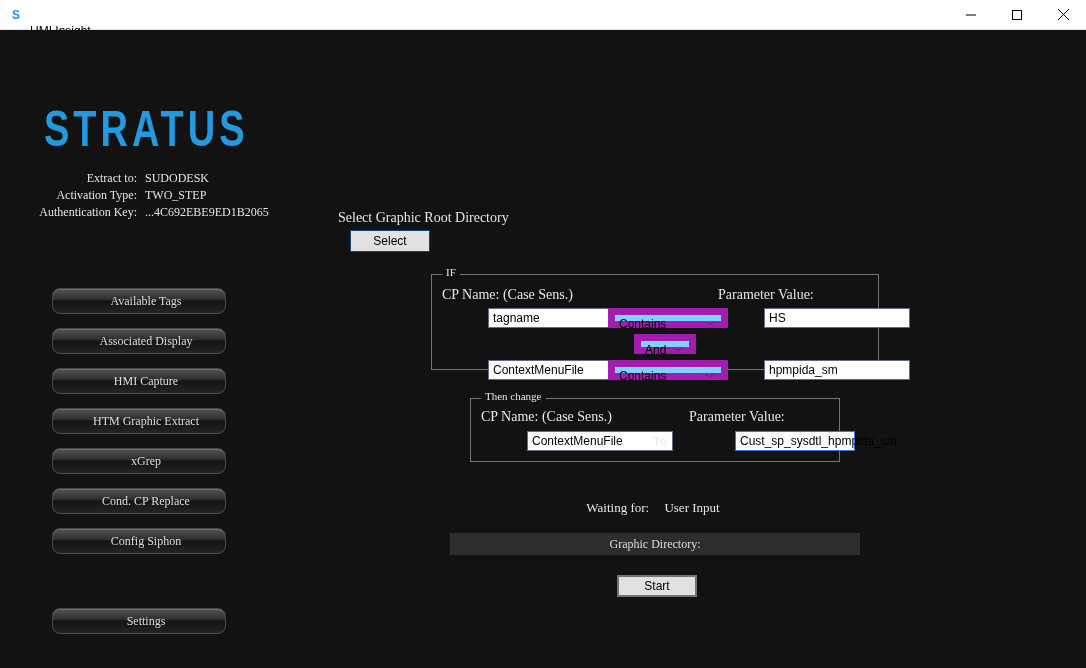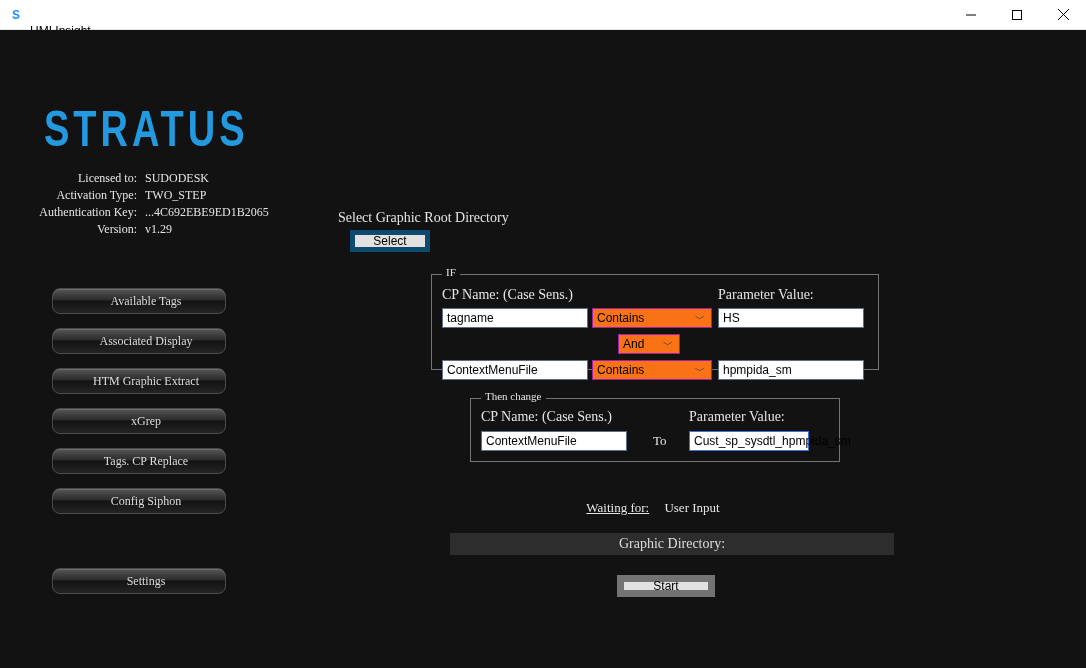--- a/index.html
+++ b/index.html
@@ -104,21 +104,21 @@
     position: absolute;
     top: 180px; left: 338px;
     font-family: Georgia, serif;
     font-size: 14px;
   }
   .select-btn {
     position: absolute;
     top: 200px; left: 350px;
     width: 80px; height: 22px;
     background: #e1e1e1;
-    border: 5px solid #0c4a6e;
+    border: 1px solid #0c4a6e;
     color: #000;
     font-size: 12px;
     display:flex;align-items:center;justify-content:center;
     cursor: default;
   }
 
   
   .groupbox {
     position: absolute;
     border: 1px solid #747474;
@@ -142,29 +142,31 @@
   .if-group .hdr.cpname { top: 12px; left: 10px; }
   .if-group .hdr.pval   { top: 12px; left: 286px; }
   .cell-input {
     position: absolute;
     height: 20px;
     background: #fff;
     color: #000;
     font-size: 12px;
     padding: 2px 4px;
     border: 1px solid #5d6e86;
+    margin-left: 46px;
   }
   .cell-select {
     position: absolute;
     height: 20px;
-    background: #f97316;
+    background: #7dd3fc;
     color: #000;
     font-size: 12px;
     padding: 2px 4px;
-    border: 1px solid #a21caf;
+    border: 7px solid #a21caf;
+    margin-left: 16px;
   }
   .cell-select .chev {
     position: absolute;
     right: 6px; top: 3px;
     font-size: 10px;
     color: #333;
   }
   
   .if-cp1   { top: 33px; left: 10px;  width: 146px; }
   .if-op1   { top: 33px; left: 160px; width: 120px; }
@@ -184,36 +186,36 @@
   .then-val { top: 32px; left: 218px; width: 120px; }
 
   
   .status-line {
     position: absolute;
     top: 470px; left: 338px; width: 630px;
     text-align: center;
     font-family: Georgia, serif;
     font-size: 13px;
   }
-  .status-line .lab { margin-right: 12px; text-decoration: underline; }
+  .status-line .lab { margin-right: 12px; }
   .dir-bar {
     position: absolute;
-    top: 503px; left: 450px; width: 444px; height: 22px;
+    top: 503px; left: 450px; width: 410px; height: 22px;
     background: #2d2d2d;
     color: #ddd;
     font-family: Georgia, serif;
-    font-size: 14px;
+    font-size: 12px;
     display:flex;align-items:center;justify-content:center;
   }
   .start-btn {
     position: absolute;
     top: 545px; left: 617px;
-    width: 98px; height: 22px;
+    width: 80px; height: 22px;
     background: #e1e1e1;
-    border: 7px solid #737373;
+    border: 2px solid #737373;
     color: #000;
     font-size: 12px;
     display:flex;align-items:center;justify-content:center;
     cursor: default;
   }
 </style>
 </head>
 <body>
 
 <div class="titlebar">
@@ -237,43 +239,40 @@
       </svg>
   </div>
 </div>
 
 <div class="client">
 
   <div class="logo">STRATUS</div>
 
   <div class="license-block">
     <div class="row">
-      <div class="lab">Licensed to:</div>
+      <div class="lab">Extract to:</div>
       <div class="val">SUDODESK</div>
     </div>
     <div class="row">
       <div class="lab">Activation Type:</div>
       <div class="val">TWO_STEP</div>
     </div>
     <div class="row">
       <div class="lab">Authentication Key:</div>
       <div class="val">...4C692EBE9ED1B2065</div>
     </div>
-    <div class="row">
-      <div class="lab">Version:</div>
-      <div class="val">v1.29</div>
-    </div>
   </div>
 
   <div class="nav">
     <div class="nav-btn">Available Tags</div>
     <div class="nav-btn">Associated Display</div>
+    <div class="nav-btn">HMI Capture</div>
     <div class="nav-btn">HTM Graphic Extract</div>
     <div class="nav-btn">xGrep</div>
-    <div class="nav-btn">Tags. CP Replace</div>
+    <div class="nav-btn">Cond. CP Replace</div>
     <div class="nav-btn">Config Siphon</div>
     <div class="gap"></div>
     <div class="nav-btn">Settings</div>
   </div>
 
 
   <div class="select-label">Select Graphic Root Directory</div>
   <div class="select-btn">Select</div>
 
   <div class="groupbox if-group">

